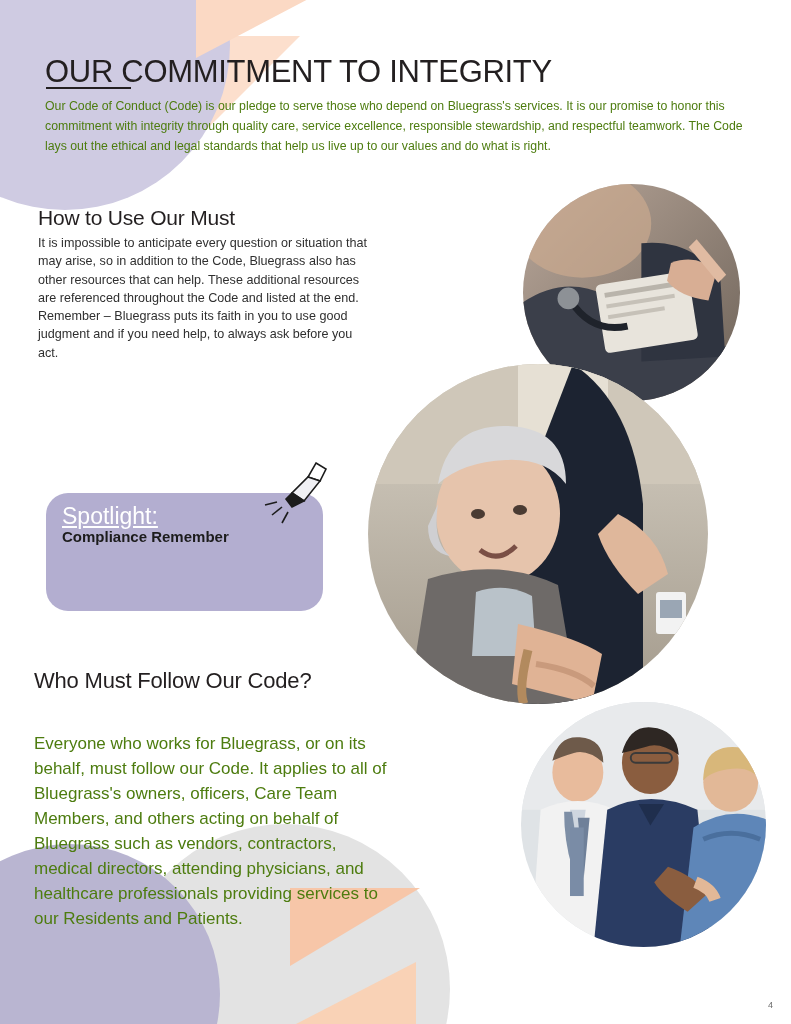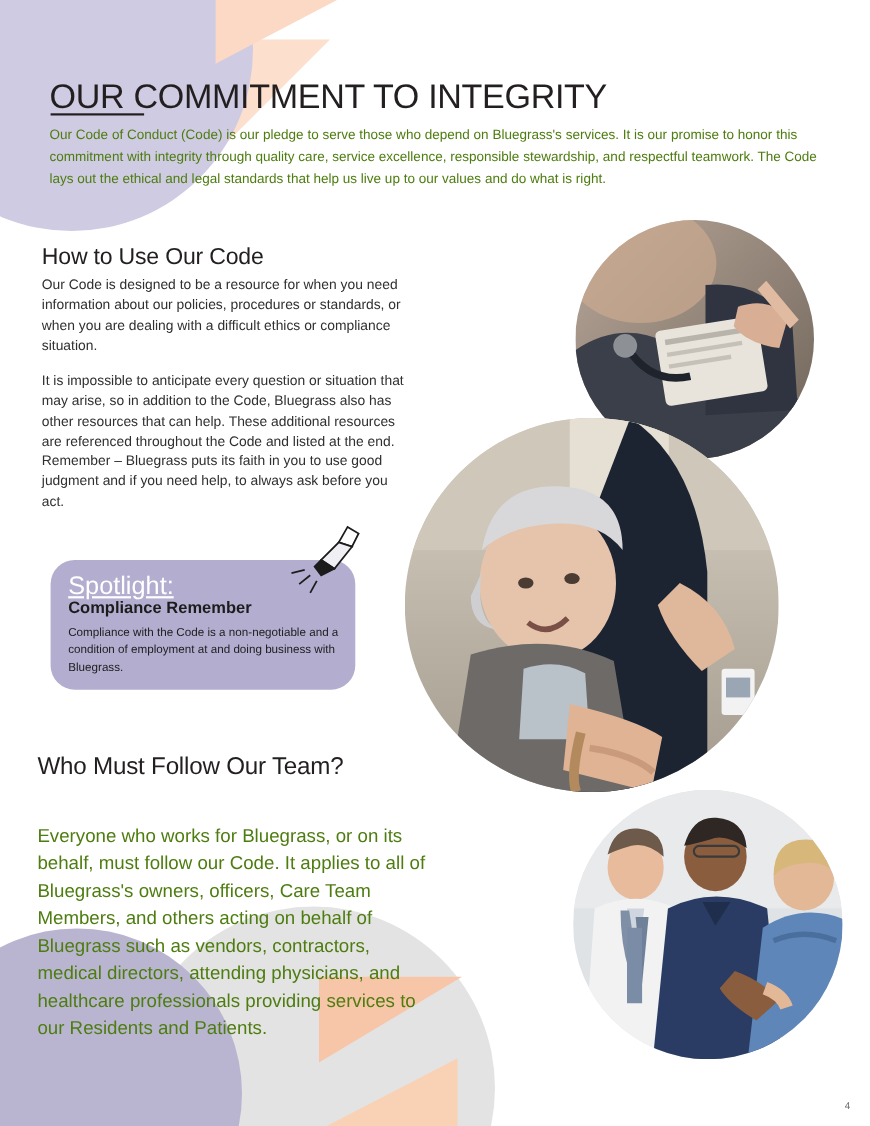--- a/index.html
+++ b/index.html
@@ -103,21 +103,20 @@
     width: 120px;
     height: 48px;
     background: #b9b5d1;
   }
 
   
   .content {
     position: absolute;
     inset: 0;
     z-index: 5;
-    margin-top: 16px;
   }
 
   .title {
     position: absolute;
     left: 45px;
     top: 54px;
     font-size: 31px;
     letter-spacing: -0.3px;
     font-weight: 400;
     color: #231f20;
@@ -264,44 +263,42 @@
   <div class="deco deco-bottom-lav-circle"></div>
   <div class="deco deco-bottom-left-strip"></div>
 
   <div class="content">
 
     <div class="title">OUR COMMITMENT TO INTEGRITY</div>
     <div class="title-underline"></div>
 
     <div class="intro">Our Code of Conduct (Code) is our pledge to serve those who depend on Bluegrass's services. It is our promise to honor this commitment with integrity through quality care, service excellence, responsible stewardship, and respectful teamwork. The Code lays out the ethical and legal standards that help us live up to our values and do what is right.</div>
 
-    <div class="h2 sec-howto-title">How to Use Our Code</div>
+    <div class="h2 sec-howto-title">How to Use Our Must</div>
     <div class="sec-howto-body">
-      <p>Our Code is designed to be a resource for when you need information about our policies, procedures or standards, or when you are dealing with a difficult ethics or compliance situation.</p>
       <p>It is impossible to anticipate every question or situation that may arise, so in addition to the Code, Bluegrass also has other resources that can help. These additional resources are referenced throughout the Code and listed at the end.  Remember – Bluegrass puts its faith in you to use good judgment and if you need help, to always ask before you act.</p>
     </div>
 
     <div class="spotlight"></div>
     <div class="spotlight-title">Spotlight:</div>
     <div class="spotlight-sub">Compliance Remember</div>
-    <div class="spotlight-body">Compliance with the Code is a non-negotiable and a condition of employment at and doing business with Bluegrass.</div>
     <div class="spotlight-icon">
       <svg viewBox="0 0 80 70">
         <g fill="none" stroke="#1c1c1c" stroke-width="1.6">
           <path d="M58 6 L68 12 L62 24 L50 20 Z"></path>
           <path d="M50 20 L62 24 L46 44 L34 36 Z" fill="#f0f0f4"></path>
           <path d="M34 36 L46 44 L34 50 L28 42 Z" fill="#1c1c1c"></path>
           <line x1="24" y1="50" x2="14" y2="58"></line>
           <line x1="30" y1="55" x2="24" y2="66"></line>
           <line x1="19" y1="45" x2="7" y2="48"></line>
         </g>
       </svg>
     </div>
 
-    <div class="h2 sec-who-title">Who Must Follow Our Team?</div>
+    <div class="h2 sec-who-title">Who Must Follow Our Code?</div>
     <div class="sec-who-body">Everyone who works for Bluegrass, or on its behalf, must follow our Code. It applies to all of Bluegrass's owners, officers, Care Team Members, and others acting on behalf of Bluegrass such as vendors, contractors, medical directors, attending physicians, and healthcare professionals providing services to our Residents and Patients.</div>
 
     <div class="photo photo-1">
       <svg viewBox="0 0 220 220" preserveAspectRatio="xMidYMid slice">
         <defs>
           <linearGradient id="g1" x1="0" y1="0" x2="1" y2="1">
             <stop offset="0%" stop-color="#b9a79a"></stop>
             <stop offset="100%" stop-color="#6d6258"></stop>
           </linearGradient>
         </defs>

